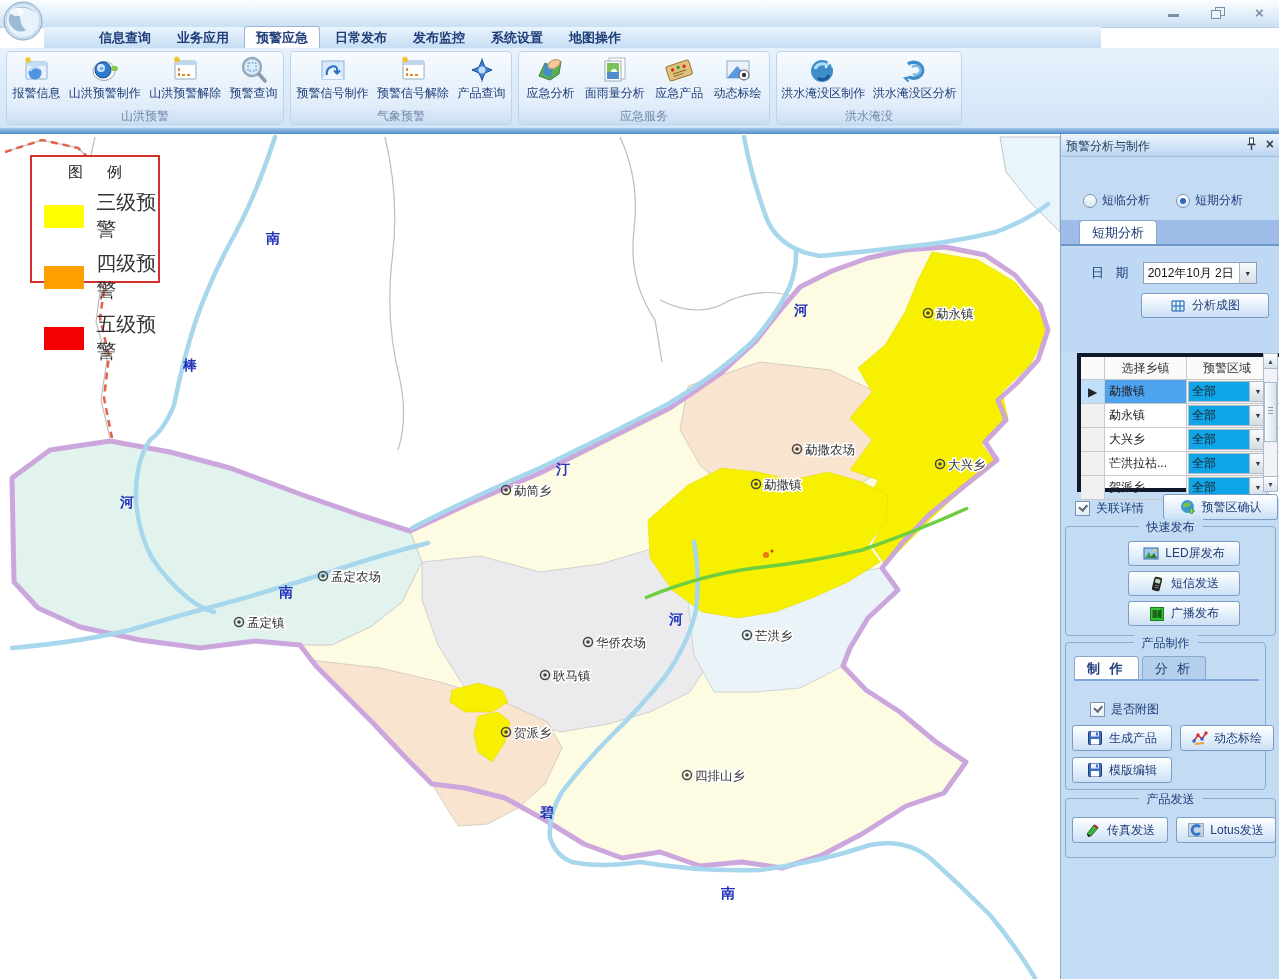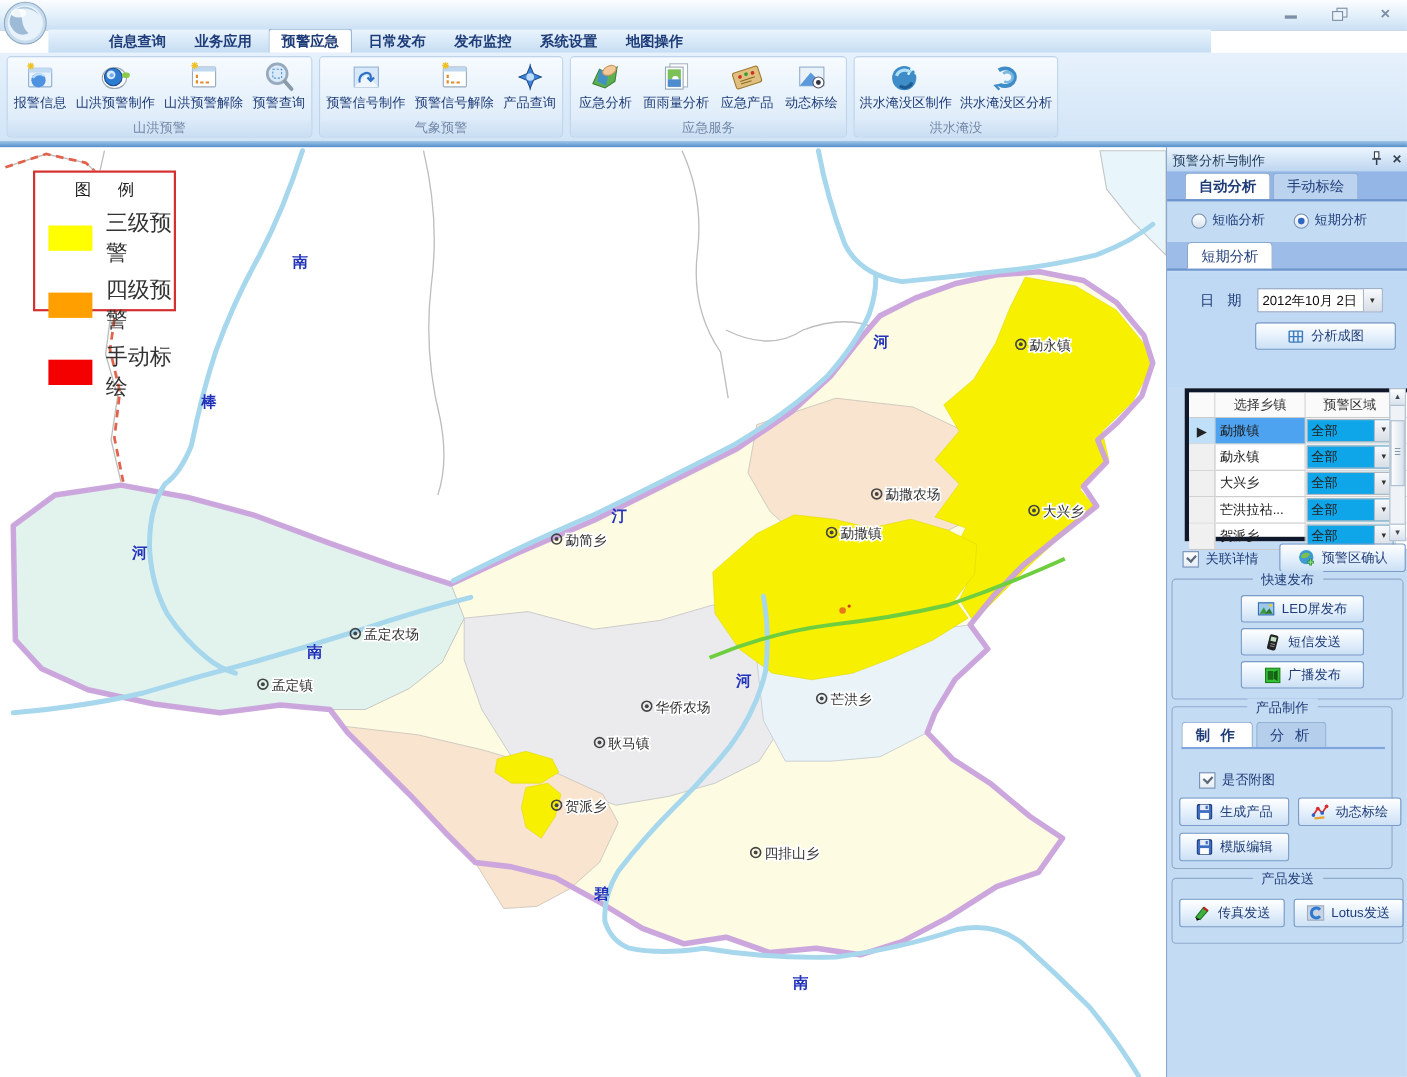--- a/index.html
+++ b/index.html
@@ -441,42 +441,38 @@
       <div class="lrow">
         <div class="lsw" style="background-color: rgb(255, 255, 0);"></div>
         <div class="llabel">三级预警</div>
       </div>
       <div class="lrow">
         <div class="lsw" style="background-color: rgb(255, 160, 0);"></div>
         <div class="llabel">四级预警</div>
       </div>
       <div class="lrow">
         <div class="lsw" style="background-color: rgb(245, 0, 0);"></div>
-        <div class="llabel">手动标绘</div>
+        <div class="llabel">五级预警</div>
       </div>
     </div>
   </div>
 
   <div class="panel">
     <div class="p-header">
       <div class="p-title">预警分析与制作</div>
       <div class="p-hicons">
         <svg width="9" height="14" viewBox="0 0 9 14">
           <rect x="2.5" y="1" width="4" height="6" fill="#FFF" stroke="#33404F"></rect>
           <line x1="0.5" y1="7.5" x2="8.5" y2="7.5" stroke="#33404F" stroke-width="1.4"></line>
           <line x1="4.5" y1="8" x2="4.5" y2="13" stroke="#33404F" stroke-width="1.4"></line>
         </svg>
         <div class="p-close">×</div>
       </div>
     </div>
 
-    <div class="p-tabs">
-      <div class="ptab active">自动分析</div>
-      <div class="ptab">手动标绘</div>
-    </div>
 
     <div class="p-radios">
       <div class="radio-item">
         <span class="radio" data-checked="false"></span>
         <span>短临分析</span>
       </div>
       <div class="radio-item">
         <span class="radio" data-checked="true"></span>
         <span>短期分析</span>
       </div>

